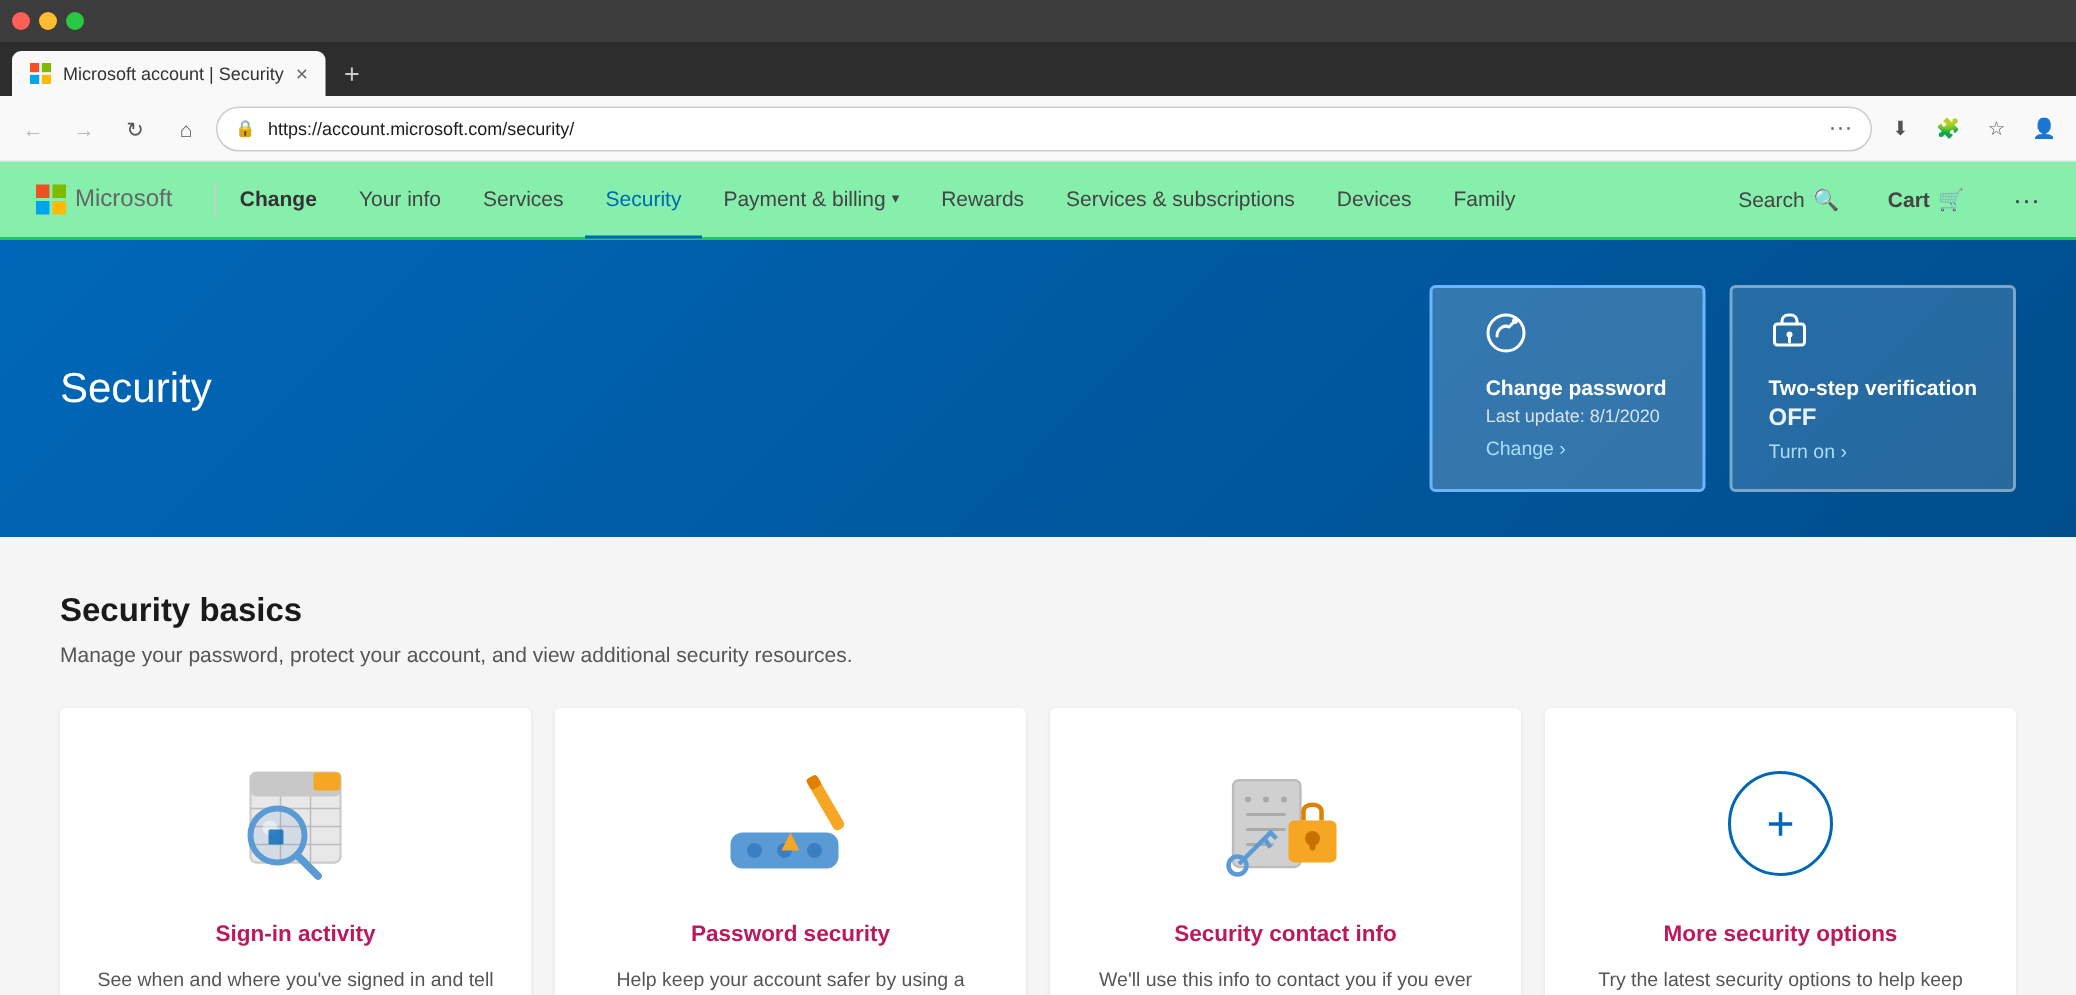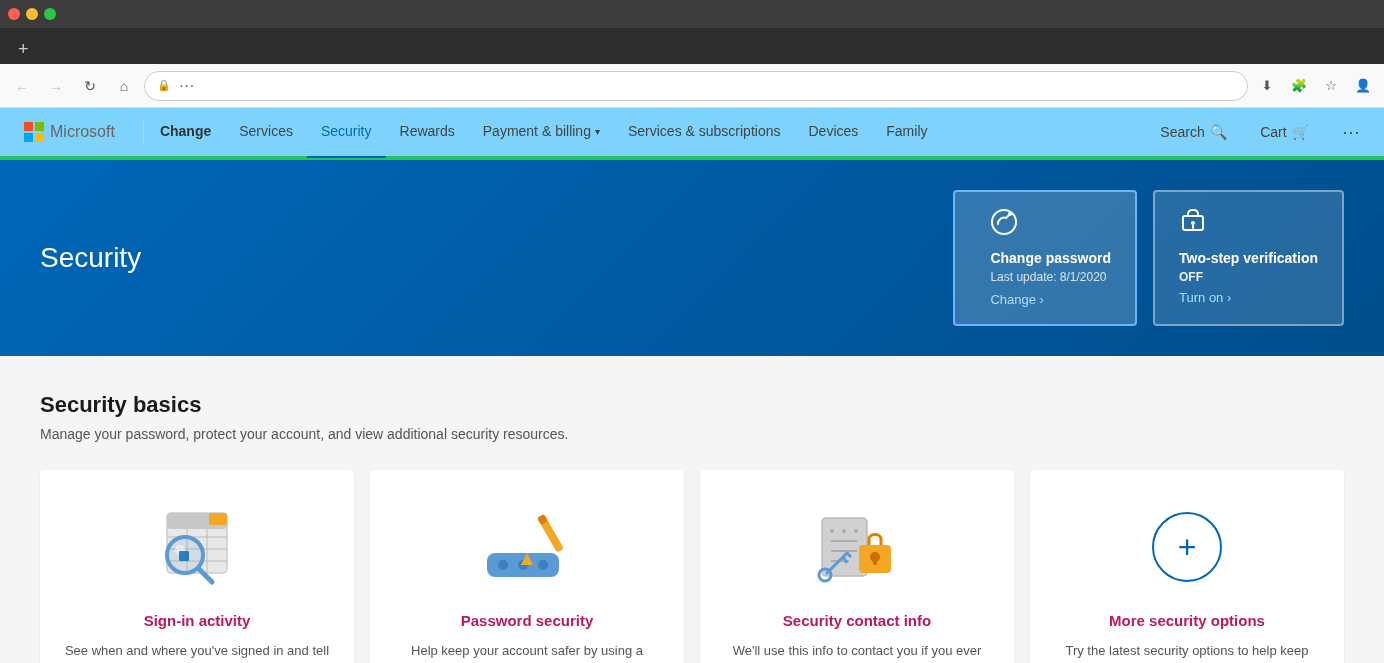--- a/index.html
+++ b/index.html
@@ -101,26 +101,26 @@
       display: flex;
       align-items: center;
       justify-content: center;
       color: #555;
       font-size: 13px;
       cursor: pointer;
     }
 
     
     .ms-header {
-      background: #7dd3fc;
+      background: #86efac;
       height: 52px;
       display: flex;
       align-items: center;
       padding: 0 24px;
-      border-bottom: 4px solid #22c55e;
+      border-bottom: 2px solid #22c55e;
       gap: 0;
     }
     .ms-logo {
       display: flex;
       align-items: center;
       gap: 6px;
       text-decoration: none;
       margin-right: 12px;
     }
     .ms-logo-grid {
@@ -184,20 +184,21 @@
     }
     .ms-cart-btn {
       display: flex;
       align-items: center;
       gap: 6px;
       font-size: 14px;
       color: #444;
       cursor: pointer;
       border: none;
       background: transparent;
+      font-weight: bold;
     }
     .ms-more-btn {
       font-size: 18px;
       color: #444;
       cursor: pointer;
     }
 
     
     .security-banner {
       background: linear-gradient(135deg, #0067b8, #004e8c);
@@ -226,21 +227,21 @@
       cursor: pointer;
     }
     .banner-card.highlighted {
       background: rgba(255,255,255,0.2);
       border: 2px solid #6bb5ff;
       padding-left: 35px;
     }
     .banner-card-icon { font-size: 22px; margin-bottom: 8px; }
     .banner-card-title { font-size: 14px; font-weight: 600; margin-bottom: 4px; }
     .banner-card-subtitle { font-size: 12px; opacity: 0.8; margin-bottom: 6px; }
-    .banner-card-status { font-size: 12px; font-weight: 600; opacity: 0.9; margin-bottom: 4px; }
+    .banner-card-status { font-size: 16px; font-weight: 600; opacity: 0.9; margin-bottom: 4px; }
     .banner-card-link { font-size: 13px; color: #aaddff; text-decoration: none; }
 
     
     .main-content {
       background: #f5f5f5;
       padding: 36px 40px;
     }
     .section-title {
       font-size: 22px;
       font-weight: 600;
@@ -306,30 +307,41 @@
   </style>
 </head>
 <body>
 
 <div class="browser-chrome">
   <div style="width:12px;height:12px;border-radius:50%;background:#ff5f57;"></div>
   <div style="width:12px;height:12px;border-radius:50%;background:#febc2e;"></div>
   <div style="width:12px;height:12px;border-radius:50%;background:#28c840;"></div>
 </div>
 <div class="tab-bar">
+  <div class="tab-active">
+    <svg class="tab-favicon" viewBox="0 0 16 16">
+      <rect x="0" y="0" width="7" height="7" fill="#f25022"></rect>
+      <rect x="9" y="0" width="7" height="7" fill="#7fba00"></rect>
+      <rect x="0" y="9" width="7" height="7" fill="#00a4ef"></rect>
+      <rect x="9" y="9" width="7" height="7" fill="#ffb900"></rect>
+    </svg>
+    <span>Microsoft account | Security</span>
+    <span class="tab-close">×</span>
+  </div>
   <div class="tab-new">+</div>
 </div>
 
 <div class="address-bar-row">
   <button class="nav-btn disabled" title="Back">←</button>
   <button class="nav-btn disabled" title="Forward">→</button>
   <button class="nav-btn" title="Refresh">↻</button>
   <button class="nav-btn" title="Home">⌂</button>
   <div class="address-bar">
     <span class="lock-icon">🔒</span>
+    <span class="address-url">https://account.microsoft.com/security/</span>
     <span class="address-menu">···</span>
   </div>
   <div class="browser-actions">
     <div class="browser-action-btn">⬇</div>
     <div class="browser-action-btn">🧩</div>
     <div class="browser-action-btn">☆</div>
     <div class="browser-action-btn">👤</div>
   </div>
 </div>
 
@@ -339,27 +351,28 @@
       <span style="background:#f25022;"></span>
       <span style="background:#7fba00;"></span>
       <span style="background:#00a4ef;"></span>
       <span style="background:#ffb900;"></span>
     </div>
     <span class="ms-logo-text">Microsoft</span>
   </a>
   <div class="ms-divider"></div>
   <span class="ms-nav-item" style="font-weight:600; color:#333; padding-left:0;">Change</span>
   <nav class="ms-nav">
+    <a class="ms-nav-item">Your info</a>
     <a class="ms-nav-item">Services</a>
     <a class="ms-nav-item active">Security</a>
-    <a class="ms-nav-item">Rewards</a>
     <a class="ms-nav-item">
       <span>Payment &amp; billing</span>
       <span class="chevron">▾</span>
     </a>
+    <a class="ms-nav-item">Rewards</a>
     <a class="ms-nav-item">Services &amp; subscriptions</a>
     <a class="ms-nav-item">Devices</a>
     <a class="ms-nav-item">Family</a>
   </nav>
   <div class="ms-header-right">
     <button class="ms-search-btn">
       <span>Search</span>
       <span>🔍</span>
     </button>
     <button class="ms-cart-btn">

